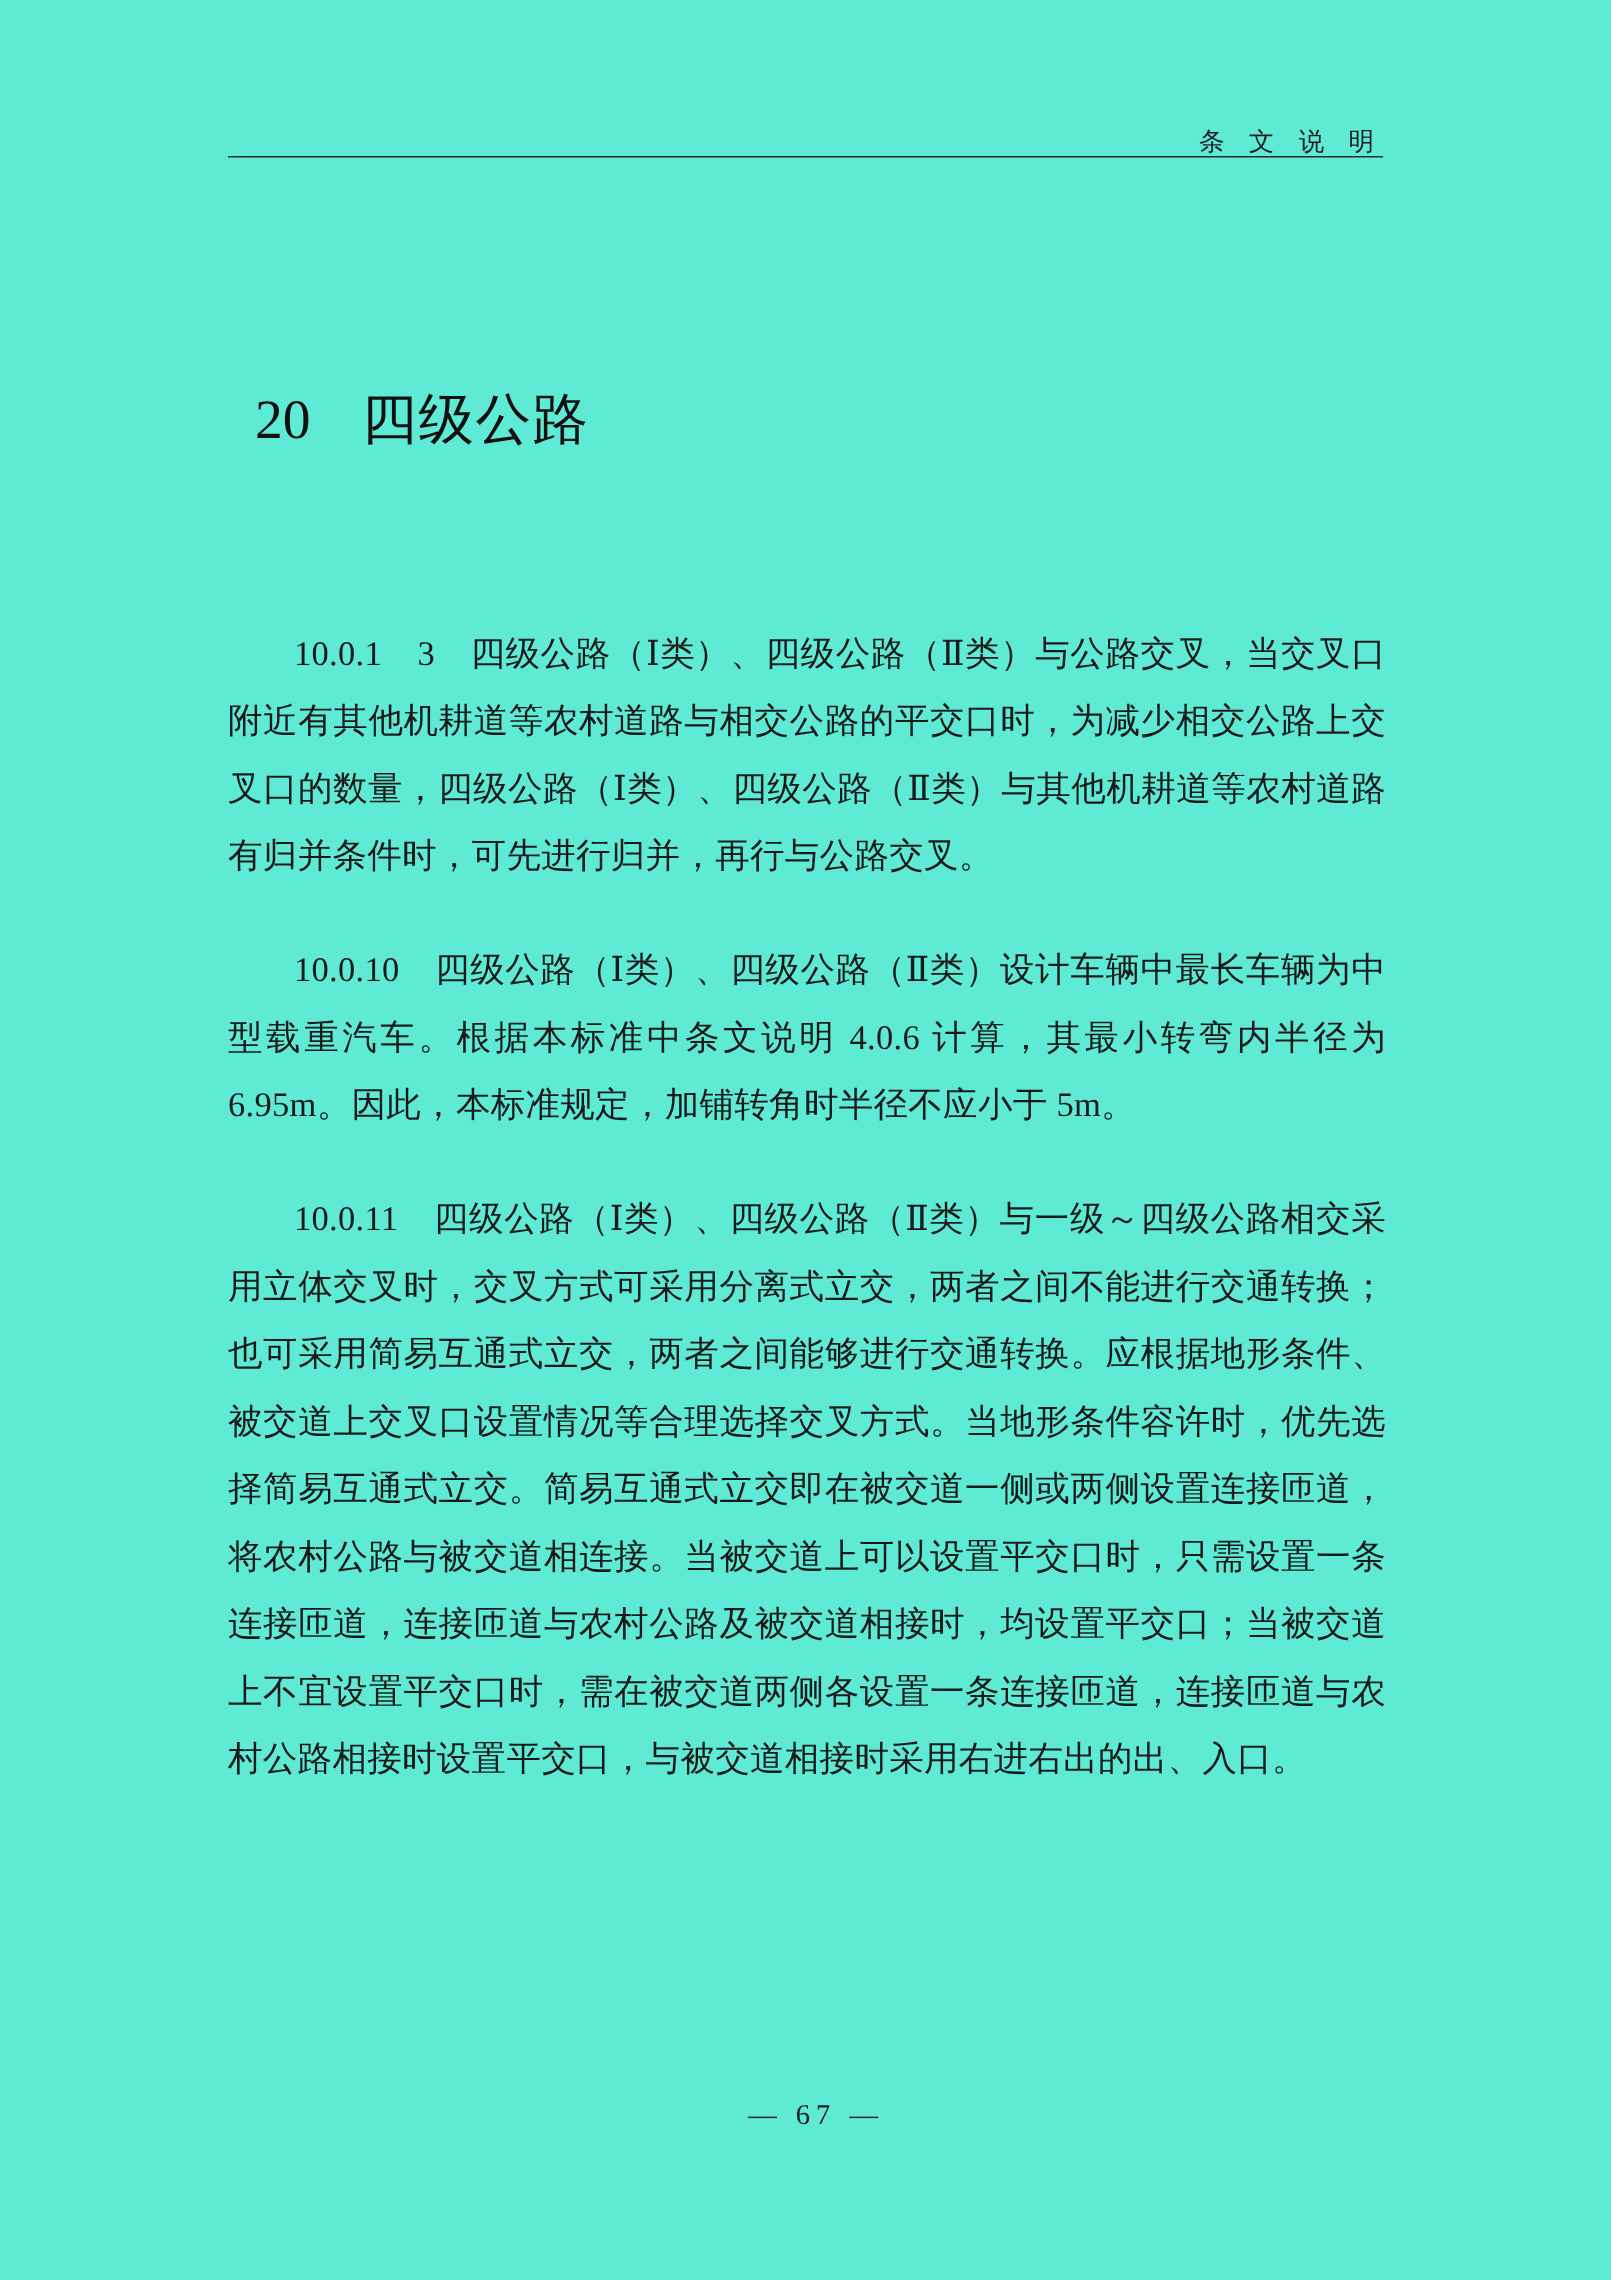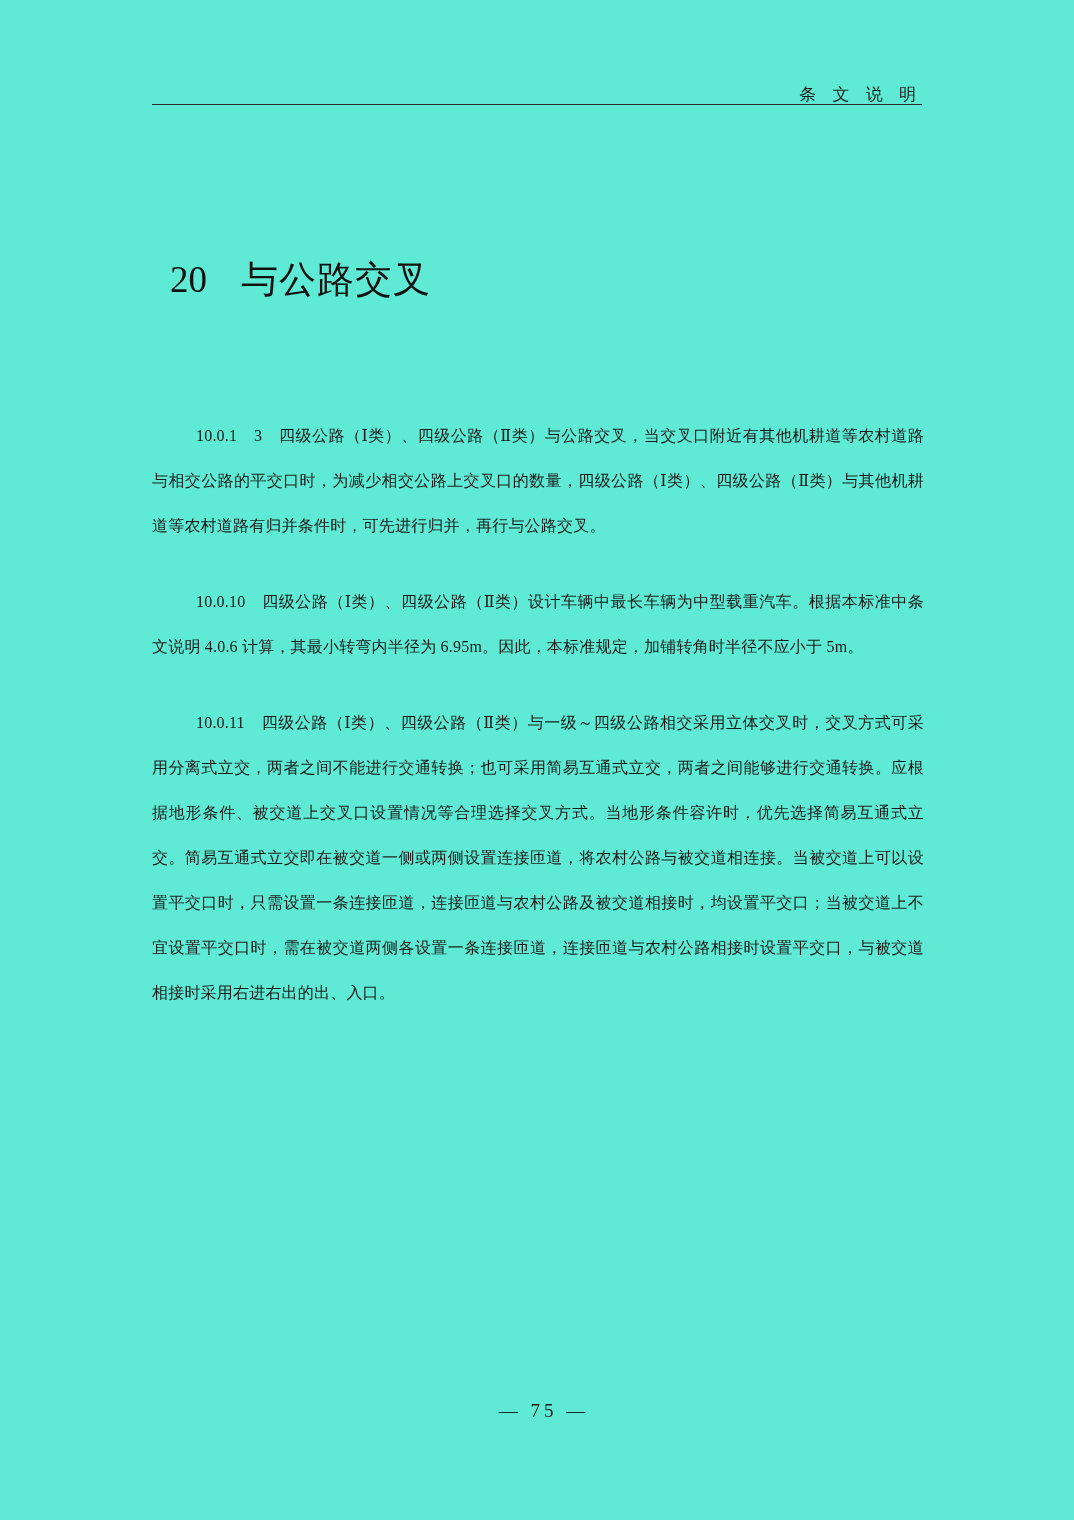--- a/index.html
+++ b/index.html
@@ -59,21 +59,21 @@
     color: #111;
   }
   h1.chapter-title .num {
     margin-right: 34px;
     letter-spacing: 0;
   }
   .body-block {
     margin-top: 0;
   }
   p.para {
-    font-size: 16px;
+    font-size: 23px;
     line-height: 45px;
     margin: 0;
     text-align: justify;
     text-justify: inter-character;
     text-indent: 44px;
     color: #1a1a1a;
     letter-spacing: 0.2px;
   }
   p.para.first { margin-top: 108px; }
   p.para.gap   { margin-top: 31px; }
@@ -94,28 +94,28 @@
 <div class="page">
 
   <div class="header">
     <span class="header-text">条 文 说 明</span>
   </div>
   <div class="header-rule"></div>
 
   <div class="content">
 
     <h1 class="chapter-title">
-      <span class="num">20</span><span>与公路交叉</span>
+      <span class="num">20</span><span>四级公路</span>
     </h1>
 
     <div class="body-block">
       <p class="para first">10.0.1　3　四级公路（Ⅰ类）、四级公路（Ⅱ类）与公路交叉，当交叉口附近有其他机耕道等农村道路与相交公路的平交口时，为减少相交公路上交叉口的数量，四级公路（Ⅰ类）、四级公路（Ⅱ类）与其他机耕道等农村道路有归并条件时，可先进行归并，再行与公路交叉。</p>
       <p class="para gap">10.0.10　四级公路（Ⅰ类）、四级公路（Ⅱ类）设计车辆中最长车辆为中型载重汽车。根据本标准中条文说明 4.0.6 计算，其最小转弯内半径为 6.95m。因此，本标准规定，加铺转角时半径不应小于 5m。</p>
       <p class="para gap">10.0.11　四级公路（Ⅰ类）、四级公路（Ⅱ类）与一级～四级公路相交采用立体交叉时，交叉方式可采用分离式立交，两者之间不能进行交通转换；也可采用简易互通式立交，两者之间能够进行交通转换。应根据地形条件、被交道上交叉口设置情况等合理选择交叉方式。当地形条件容许时，优先选择简易互通式立交。简易互通式立交即在被交道一侧或两侧设置连接匝道，将农村公路与被交道相连接。当被交道上可以设置平交口时，只需设置一条连接匝道，连接匝道与农村公路及被交道相接时，均设置平交口；当被交道上不宜设置平交口时，需在被交道两侧各设置一条连接匝道，连接匝道与农村公路相接时设置平交口，与被交道相接时采用右进右出的出、入口。</p>
     </div>
 
   </div>
 
   <div class="footer">
-    <span>— 75 —</span>
+    <span>— 67 —</span>
   </div>
 
 </div>
 
 </body></html>

